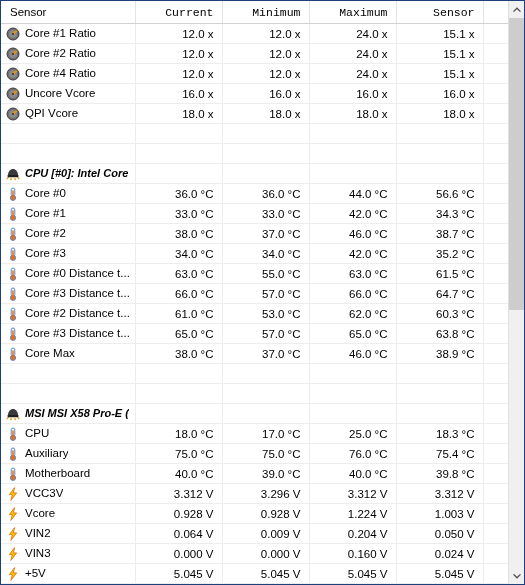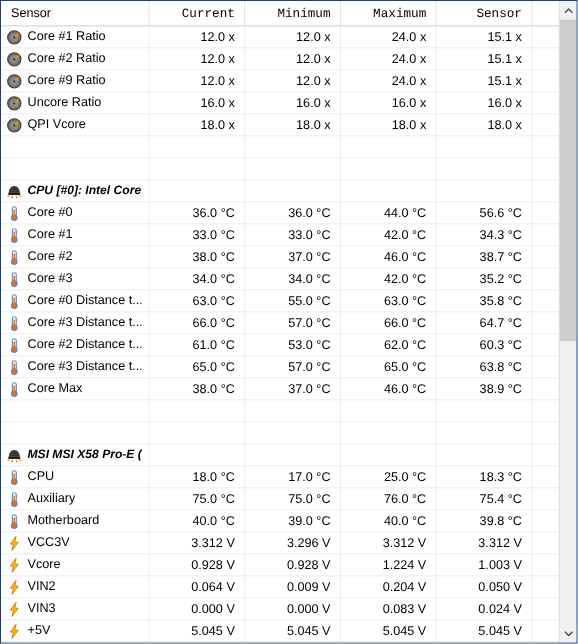--- a/index.html
+++ b/index.html
@@ -205,39 +205,39 @@
           </tr>
           <tr class="data-row">
             <td class="t-sensor">
               <span class="cellflex">
                 <svg class="ico" viewBox="0 0 14 14">
                   <circle cx="7" cy="7" r="6" fill="#6e6e6e" stroke="#3f3f3f" stroke-width="1"></circle>
                   <circle cx="7" cy="7" r="4" fill="#8a8a8a"></circle>
                   <path d="M7 7 L10.2 4.2" stroke="#e8920c" stroke-width="2" stroke-linecap="round"></path>
                   <circle cx="7" cy="7" r="1" fill="#2f2f2f"></circle>
                 </svg>
-                <span class="label-txt">Core #9 Ratio</span>
+                <span class="label-txt">Core #4 Ratio</span>
               </span>
             </td>
             <td class="t-num">12.0 x</td>
             <td class="t-num">12.0 x</td>
             <td class="t-num">24.0 x</td>
             <td class="t-num">15.1 x</td>
             <td class="t-pad"></td>
           </tr>
           <tr class="data-row">
             <td class="t-sensor">
               <span class="cellflex">
                 <svg class="ico" viewBox="0 0 14 14">
                   <circle cx="7" cy="7" r="6" fill="#6e6e6e" stroke="#3f3f3f" stroke-width="1"></circle>
                   <circle cx="7" cy="7" r="4" fill="#8a8a8a"></circle>
                   <path d="M7 7 L10.2 4.2" stroke="#e8920c" stroke-width="2" stroke-linecap="round"></path>
                   <circle cx="7" cy="7" r="1" fill="#2f2f2f"></circle>
                 </svg>
-                <span class="label-txt">Uncore Ratio</span>
+                <span class="label-txt">Uncore Vcore</span>
               </span>
             </td>
             <td class="t-num">16.0 x</td>
             <td class="t-num">16.0 x</td>
             <td class="t-num">16.0 x</td>
             <td class="t-num">16.0 x</td>
             <td class="t-pad"></td>
           </tr>
           <tr class="data-row">
             <td class="t-sensor">
@@ -370,21 +370,21 @@
                   <rect x="5.2" y="1" width="3.6" height="8.4" rx="1.8" fill="#ffffff" stroke="#5b86c4" stroke-width="1"></rect>
                   <circle cx="7" cy="10.8" r="2.6" fill="#e8701a" stroke="#5b86c4" stroke-width="1"></circle>
                   <rect x="6.2" y="3.4" width="1.6" height="7" fill="#e8701a"></rect>
                 </svg>
                 <span class="label-txt">Core #0 Distance t...</span>
               </span>
             </td>
             <td class="t-num">63.0 °C</td>
             <td class="t-num">55.0 °C</td>
             <td class="t-num">63.0 °C</td>
-            <td class="t-num">35.8 °C</td>
+            <td class="t-num">61.5 °C</td>
             <td class="t-pad"></td>
           </tr>
           <tr class="data-row">
             <td class="t-sensor">
               <span class="cellflex">
                 <svg class="ico" viewBox="0 0 14 14">
                   <rect x="5.2" y="1" width="3.6" height="8.4" rx="1.8" fill="#ffffff" stroke="#5b86c4" stroke-width="1"></rect>
                   <circle cx="7" cy="10.8" r="2.6" fill="#e8701a" stroke="#5b86c4" stroke-width="1"></circle>
                   <rect x="6.2" y="3.4" width="1.6" height="7" fill="#e8701a"></rect>
                 </svg>
@@ -586,21 +586,21 @@
             <td class="t-sensor">
               <span class="cellflex">
                 <svg class="ico" viewBox="0 0 14 14">
                   <path d="M8.6 0.6 L3.4 7.6 L6.3 7.6 L4.9 13.4 L10.6 5.9 L7.4 5.9 Z" fill="#ffc000" stroke="#e07a10" stroke-width="0.9" stroke-linejoin="round"></path>
                 </svg>
                 <span class="label-txt">VIN3</span>
               </span>
             </td>
             <td class="t-num">0.000 V</td>
             <td class="t-num">0.000 V</td>
-            <td class="t-num">0.083 V</td>
+            <td class="t-num">0.160 V</td>
             <td class="t-num">0.024 V</td>
             <td class="t-pad"></td>
           </tr>
           <tr class="data-row">
             <td class="t-sensor">
               <span class="cellflex">
                 <svg class="ico" viewBox="0 0 14 14">
                   <path d="M8.6 0.6 L3.4 7.6 L6.3 7.6 L4.9 13.4 L10.6 5.9 L7.4 5.9 Z" fill="#ffc000" stroke="#e07a10" stroke-width="0.9" stroke-linejoin="round"></path>
                 </svg>
                 <span class="label-txt">+5V</span>

